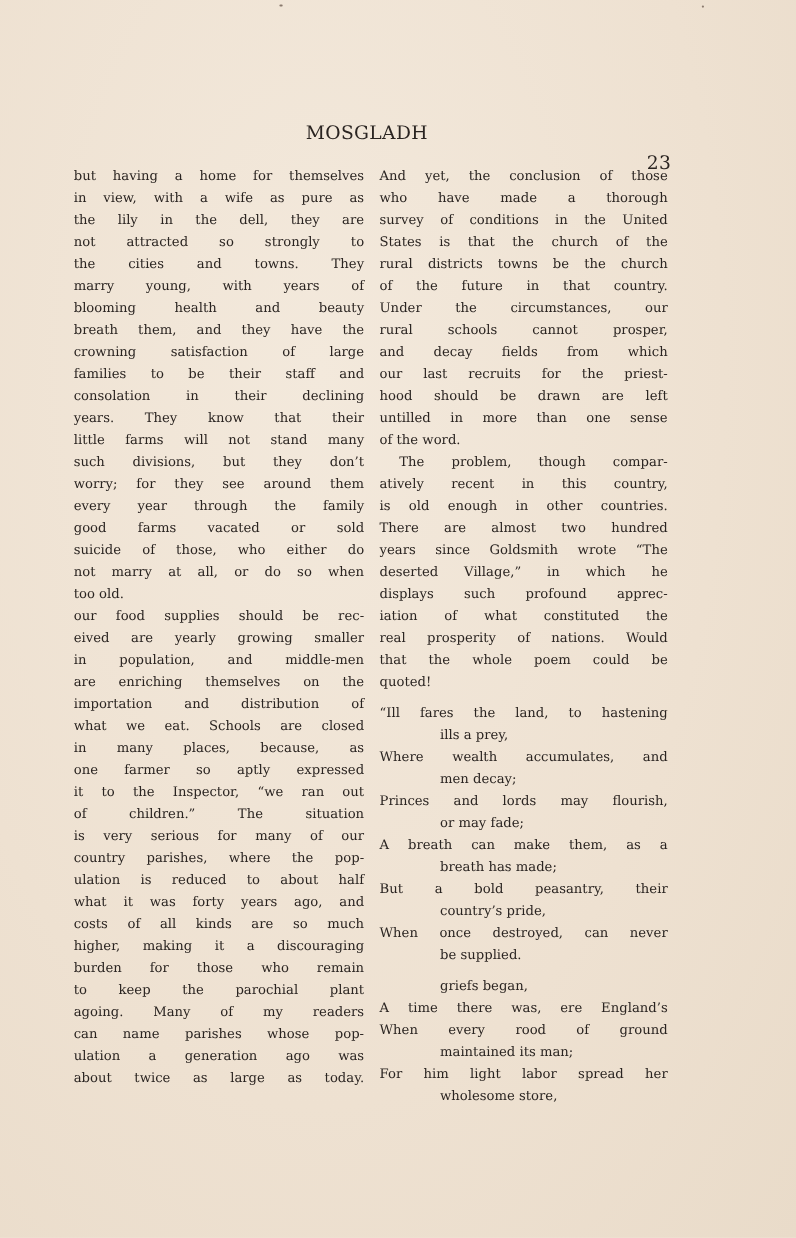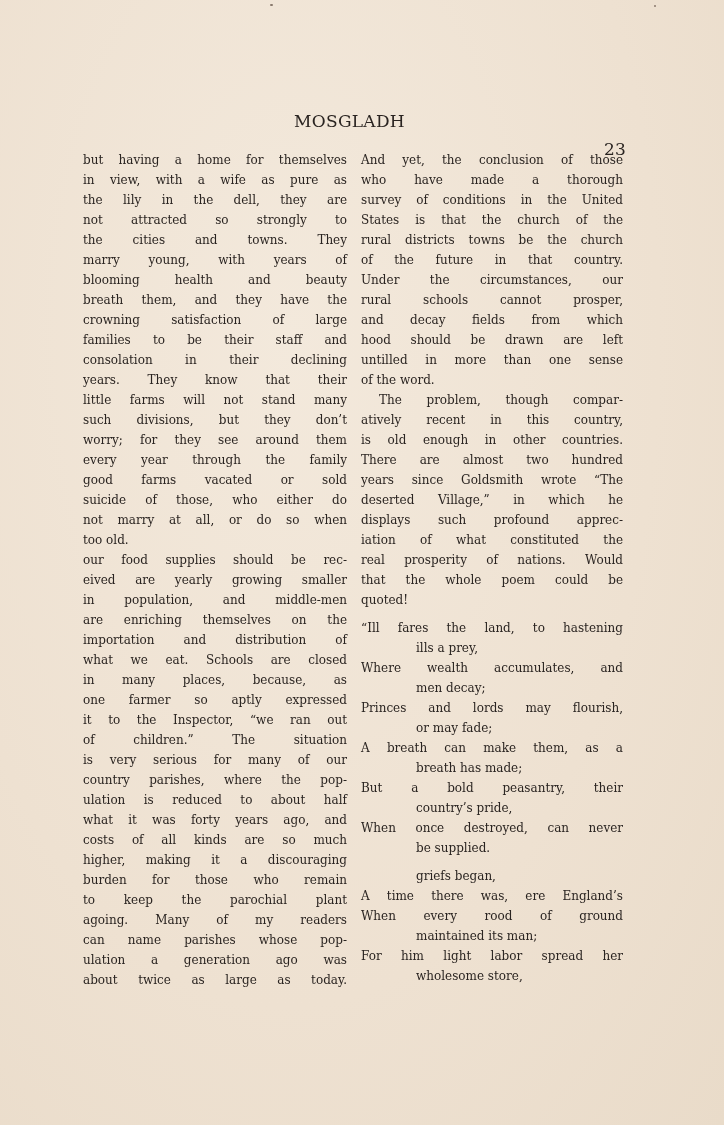--- a/index.html
+++ b/index.html
@@ -4,21 +4,21 @@
 <style>
   html, body { margin:0; padding:0; }
   body {
     width:724px; height:1125px; overflow:hidden;
     background:#efe3d4;
     background-image: radial-gradient(ellipse at 40% 30%, #f3e9dc 0%, #eee1d1 60%, #e9dbc9 100%);
     font-family: "DejaVu Serif", "Liberation Serif", serif;
     color:#2a2421;
     position:relative;
   }
-  .page { position:absolute; left:16px; top:0; width:580px; height:1125px; }
+  .page { position:absolute; left:0; top:0; width:580px; height:1125px; }
   .header { position:absolute; top:111px; left:0; width:724px; height:24px; font-size:17px; letter-spacing:0.3px; }
   .running-title { position:absolute; left:278px; top:0; }
   .page-number { position:absolute; left:588px; top:0;margin-top:28px; }
   .col { position:absolute; top:150px; font-size:12px; line-height:20px; }
   .col-left { left:67px; width:264px; }
   .col-right { left:345px; width:262px; }
   .line { display:block; white-space:nowrap; text-align:justify; text-align-last:justify; height:20px; }
   .line.last { text-align-last:left; }
   .line.indent { padding-left:18px; }
   .stanza { margin-top:8px; }
@@ -85,20 +85,21 @@
     <div>
       <span class="line">And yet, the conclusion of those</span>
       <span class="line">who have made a thorough</span>
       <span class="line">survey of conditions in the United</span>
       <span class="line">States is that the church of the</span>
       <span class="line">rural districts towns be the church</span>
       <span class="line">of the future in that country.</span>
       <span class="line">Under the circumstances, our</span>
       <span class="line">rural schools cannot prosper,</span>
       <span class="line">and decay fields from which</span>
+      <span class="line">our last recruits for the priest-</span>
       <span class="line">hood should be drawn are left</span>
       <span class="line">untilled in more than one sense</span>
       <span class="line last">of the word.</span>
       <span class="line indent">The problem, though compar-</span>
       <span class="line">atively recent in this country,</span>
       <span class="line">is old enough in other countries.</span>
       <span class="line">There are almost two hundred</span>
       <span class="line">years since Goldsmith wrote “The</span>
       <span class="line">deserted Village,” in which he</span>
       <span class="line">displays such profound apprec-</span>

